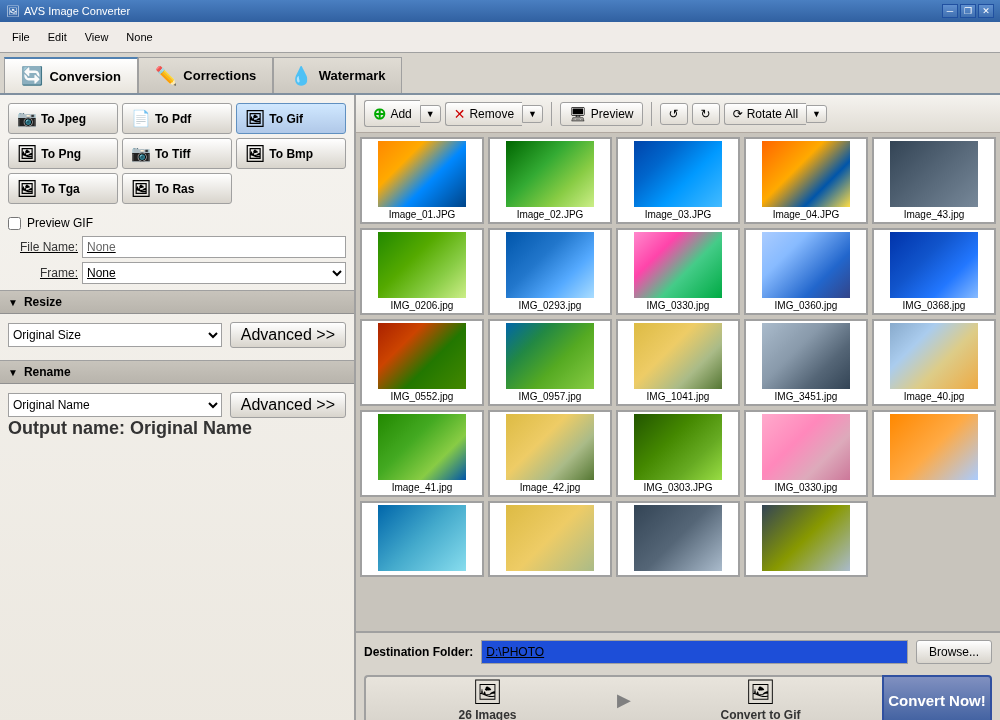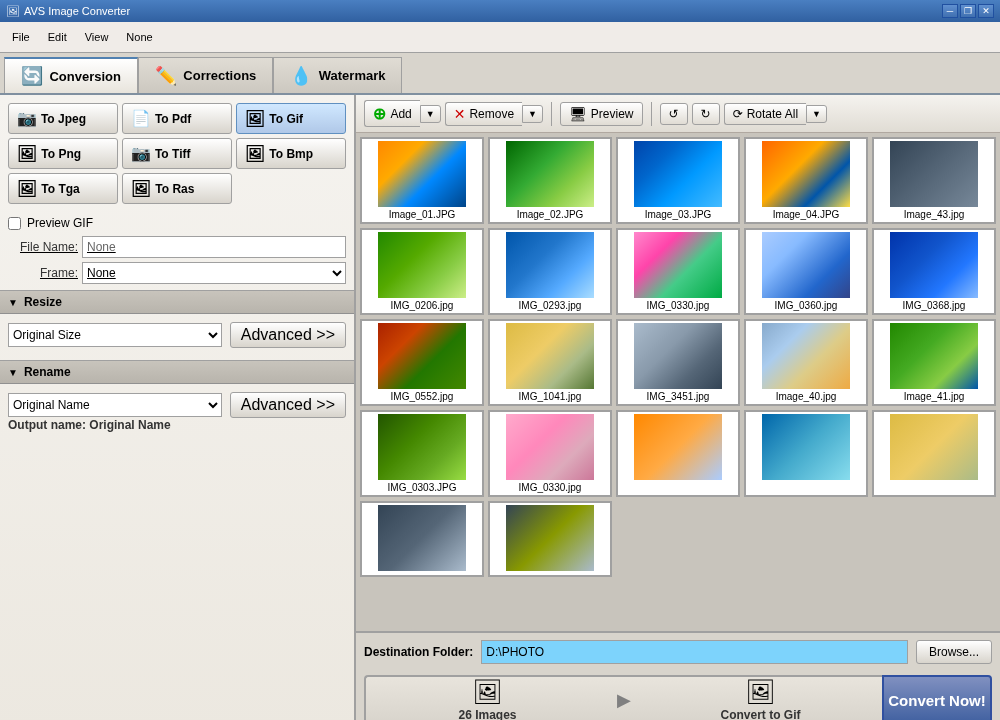--- a/index.html
+++ b/index.html
@@ -262,21 +262,21 @@
     .rename-section { padding: 8px; display: flex; flex-direction: column; }
     .rename-row { display: flex; align-items: center; gap: 8px; }
     .rename-select {
       flex: 1;
       height: 24px;
       border: 1px solid #a0a0a0;
       background: #ffffff;
       font-size: 12px;
     }
     .output-name-row {
-      font-size: 12px;
+      font-size: 18px;
       color: #333;
     }
     .output-name-row span { font-weight: bold; }
 
     
     .right-panel {
       flex: 1;
       display: flex;
       flex-direction: column;
       background: #e0dcd4;
@@ -368,23 +368,24 @@
       align-items: center;
       padding: 0 8px;
       gap: 8px;
       height: 38px;
     }
     .dest-label { font-size: 12px; font-weight: bold; }
     .dest-input {
       flex: 1;
       height: 24px;
       border: 1px solid #a0a0a0;
-      background: #7dd3fc;
+      background: #1d4ed8;
       padding: 0 4px;
       font-size: 12px;
+      text-decoration: underline;
     }
     .browse-btn {
       padding: 4px 12px;
       background: linear-gradient(to bottom, #ffffff, #d8d4cc);
       border: 1px solid #a0a0a0;
       border-radius: 3px;
       cursor: pointer;
       font-size: 12px;
     }
 
@@ -661,34 +662,42 @@
           </div>
           <div class="image-item">
             <div class="image-thumb thumb-blue-water"></div>
             <div class="image-name">IMG_0368.jpg</div>
           </div>
           <div class="image-item">
             <div class="image-thumb thumb-berries"></div>
             <div class="image-name">IMG_0552.jpg</div>
           </div>
           <div class="image-item">
+            <div class="image-thumb thumb-tropical"></div>
+            <div class="image-name">IMG_0957.jpg</div>
+          </div>
+          <div class="image-item">
             <div class="image-thumb thumb-field"></div>
             <div class="image-name">IMG_1041.jpg</div>
           </div>
           <div class="image-item">
             <div class="image-thumb thumb-city"></div>
             <div class="image-name">IMG_3451.jpg</div>
           </div>
           <div class="image-item">
             <div class="image-thumb thumb-beach"></div>
             <div class="image-name">Image_40.jpg</div>
           </div>
           <div class="image-item">
             <div class="image-thumb thumb-cliff"></div>
             <div class="image-name">Image_41.jpg</div>
+          </div>
+          <div class="image-item">
+            <div class="image-thumb thumb-field"></div>
+            <div class="image-name">Image_42.jpg</div>
           </div>
           <div class="image-item">
             <div class="image-thumb thumb-bamboo"></div>
             <div class="image-name">IMG_0303.JPG</div>
           </div>
           <div class="image-item">
             <div class="image-thumb thumb-pink"></div>
             <div class="image-name">IMG_0330.jpg</div>
           </div>
           <div class="image-item">

